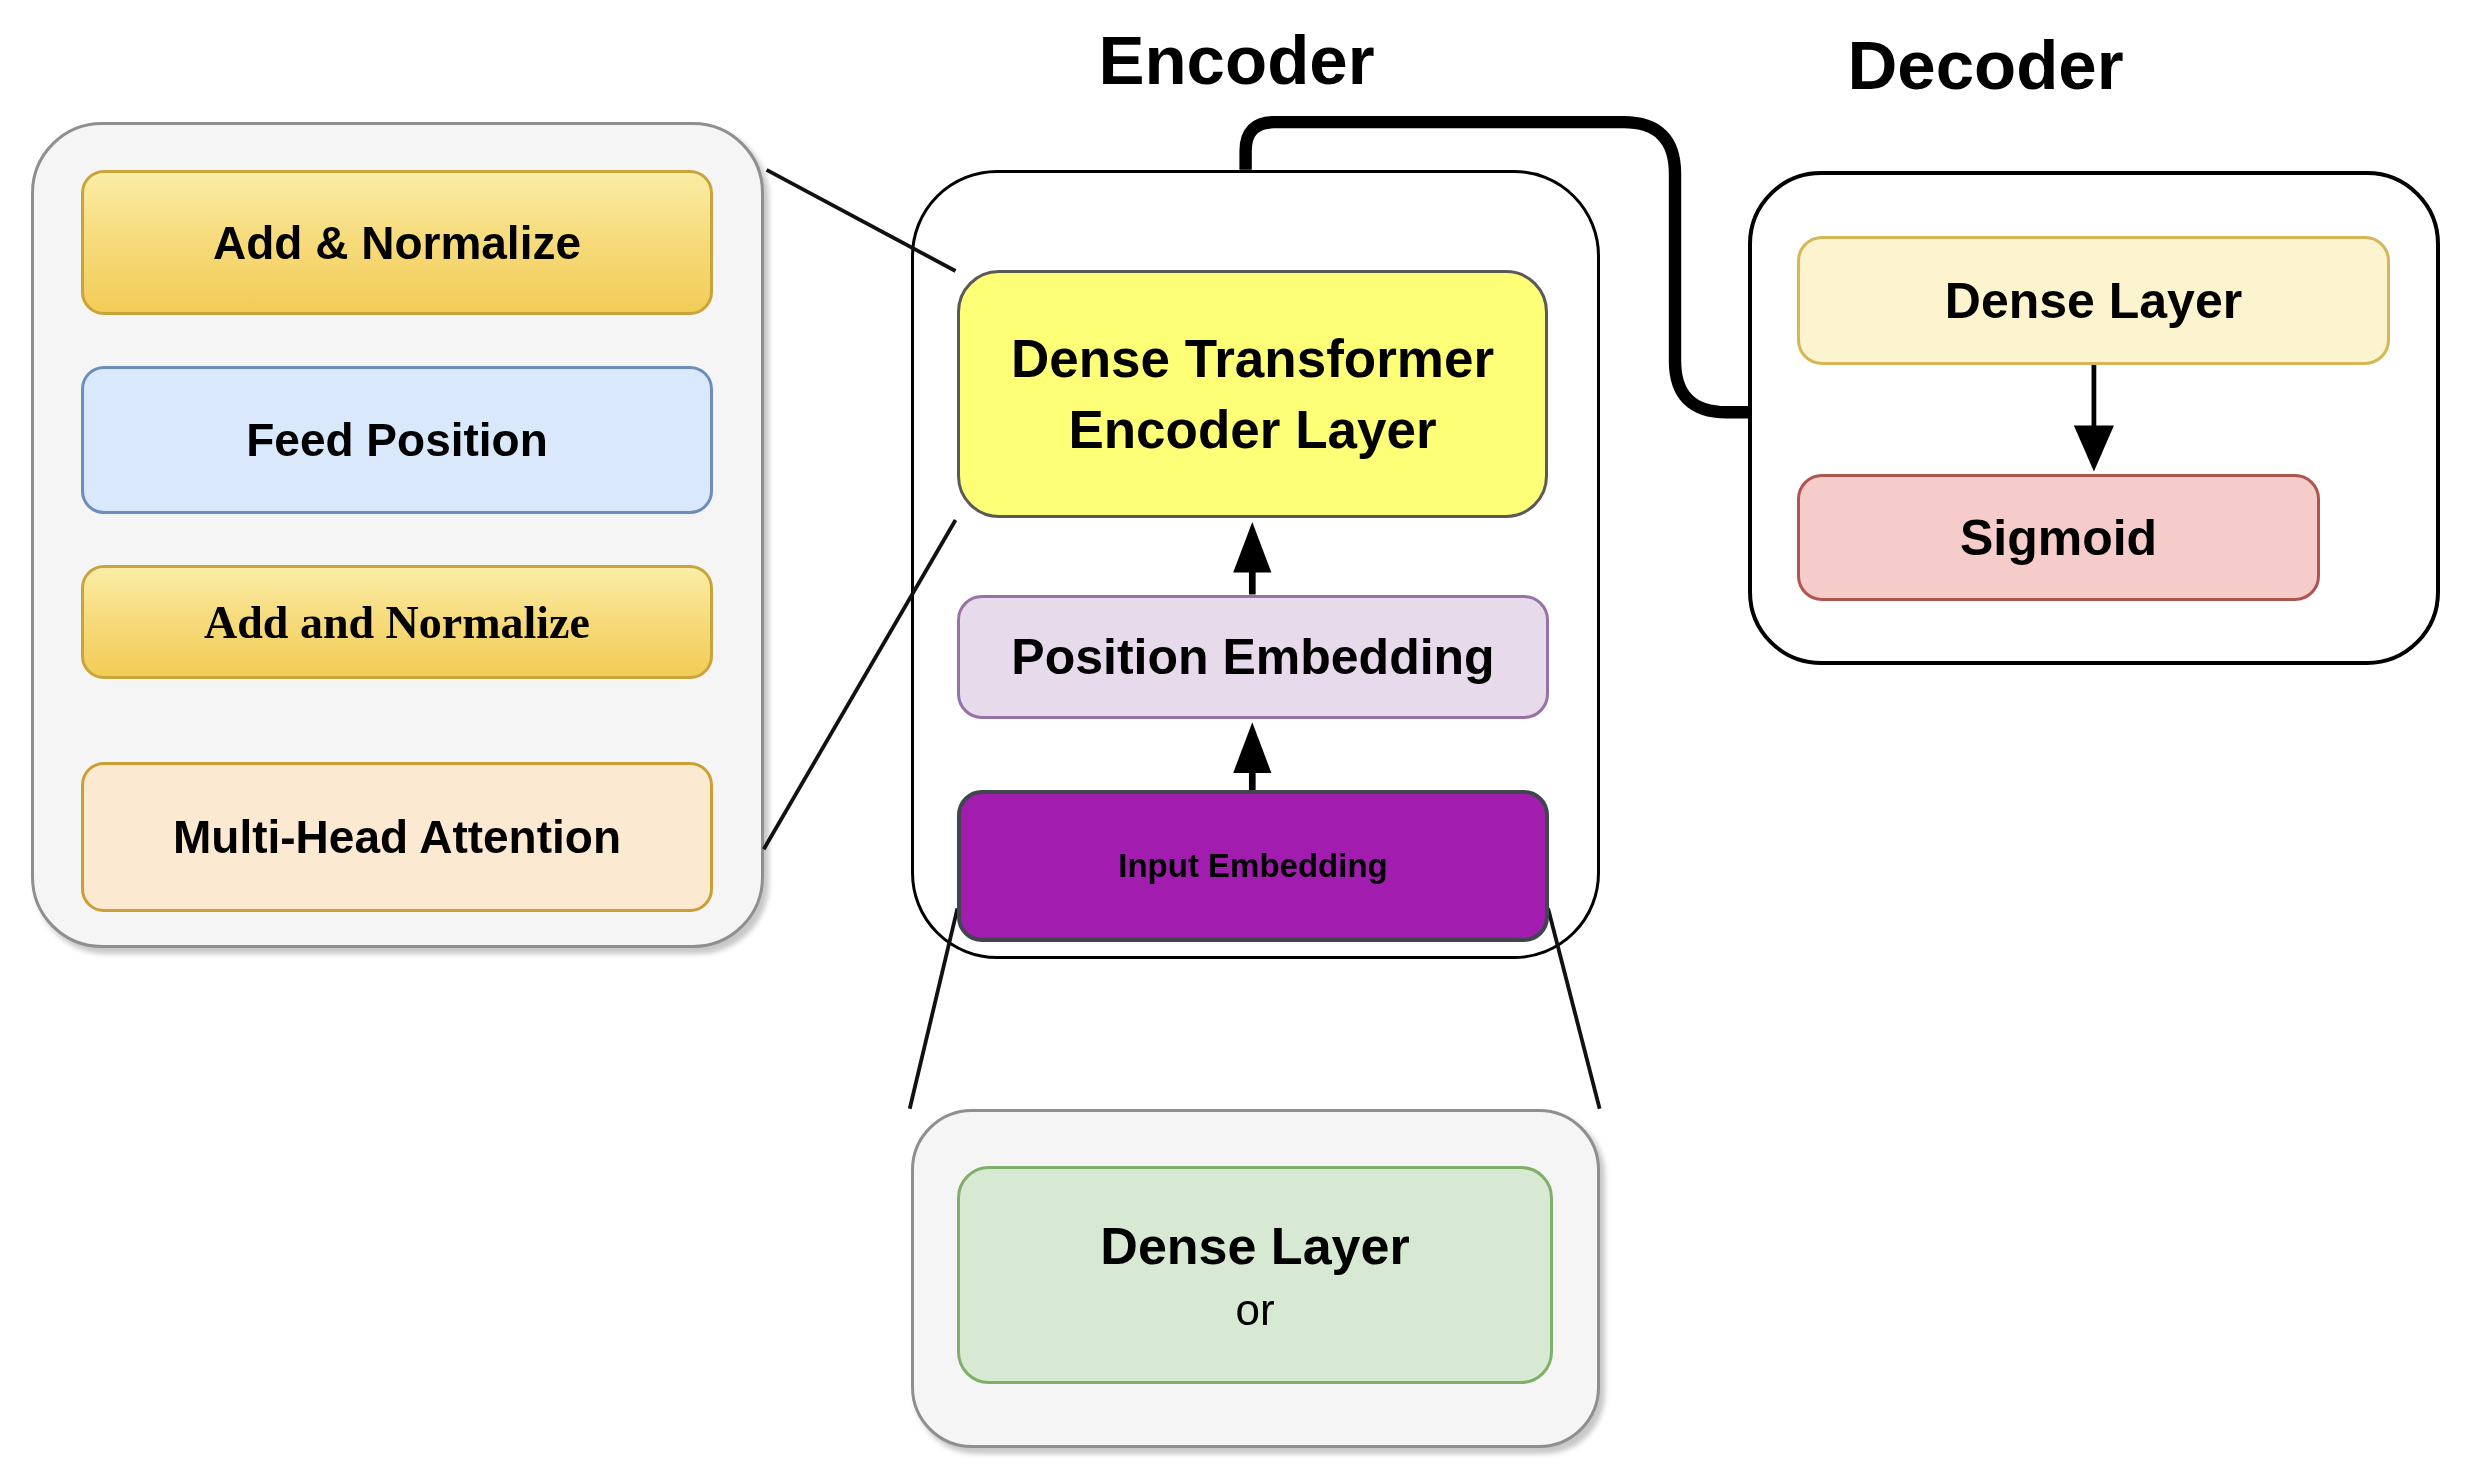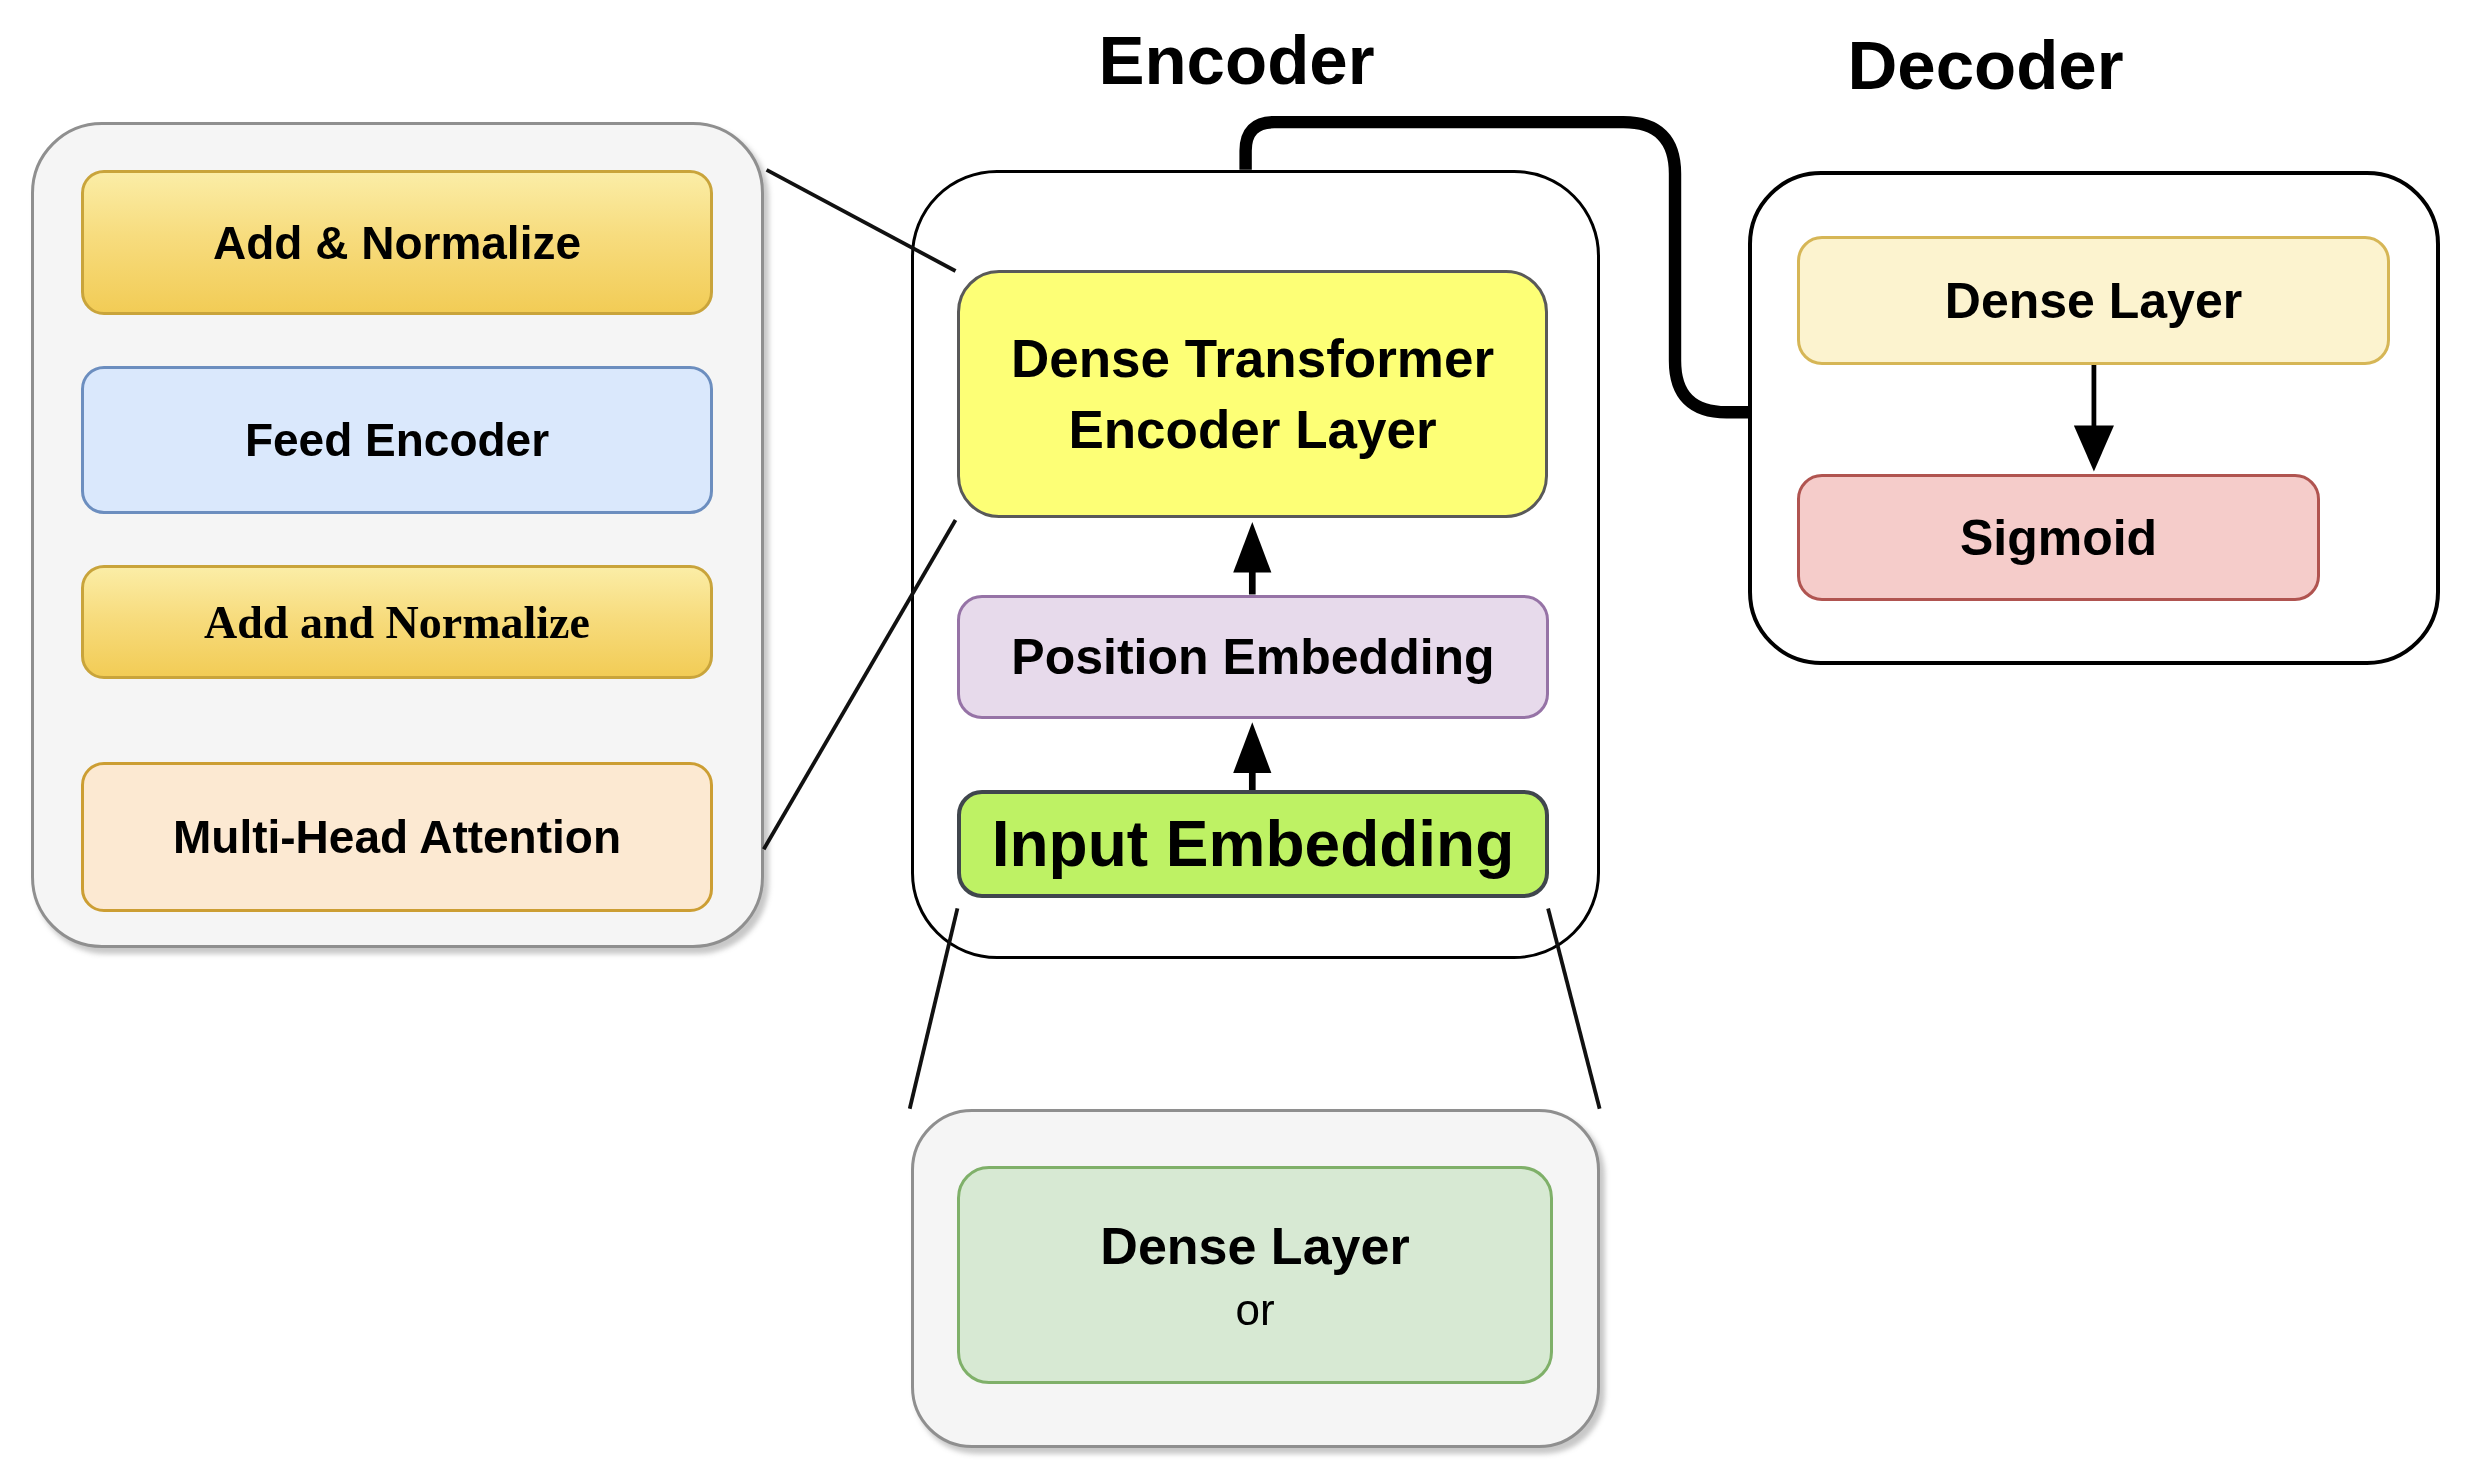--- a/index.html
+++ b/index.html
@@ -48,23 +48,23 @@
     left:957px;top:270px;width:591px;height:248px;
     background:#FDFF76;border:3.8px solid #595959;border-radius:42px;
     font-size:53px;line-height:71px;flex-direction:column;z-index:4;
   }
   .enc-pos{
     left:957px;top:595px;width:592px;height:124px;
     background:#E7DAEB;border:3.8px solid #9673A6;border-radius:25px;
     font-size:50px;z-index:4;
   }
   .enc-input{
-    left:957px;top:790px;width:592px;height:108px;
-    background:#bef264;border:4.8px solid #40464D;border-radius:25px;
-    font-size:64px;z-index:4;
+    left:957px;top:790px;width:592px;height:152px;
+    background:#a21caf;border:4.8px solid #40464D;border-radius:25px;
+    font-size:33px;z-index:4;
   }
   
   .dec-dense{
     left:1797px;top:236px;width:593px;height:129px;
     background:#FCF3CF;border:3.8px solid #D6B656;border-radius:25px;
     font-size:50px;z-index:4;
   }
   .dec-sigmoid{
     left:1797px;top:474px;width:523px;height:127px;
     background:#F5CCCA;border:3.8px solid #B05450;border-radius:25px;
@@ -108,21 +108,21 @@
     <polygon points="1312,547 1292,600 1332,600" fill="#000000"></polygon>
 
     <line x1="1312" y1="828" x2="1312" y2="807" stroke="#000000" stroke-width="7"></line>
     <polygon points="1312,757 1292,810 1332,810" fill="#000000"></polygon>
 
     <line x1="2194" y1="382" x2="2194" y2="452" stroke="#000000" stroke-width="5"></line>
     <polygon points="2194,494 2173,446 2215,446" fill="#000000"></polygon>
   </svg>
 
   <div class="box lbox lbox-1 gold">Add &amp; Normalize</div>
-  <div class="box lbox lbox-2">Feed Encoder</div>
+  <div class="box lbox lbox-2">Feed Position</div>
   <div class="box lbox lbox-3 gold">Add and Normalize</div>
   <div class="box lbox lbox-4">Multi-Head Attention</div>
 
   <div class="box enc-layer">
     <span>Dense Transformer</span>
     <span>Encoder Layer</span>
   </div>
   <div class="box enc-pos">Position Embedding</div>
   <div class="box enc-input">Input Embedding</div>
 

